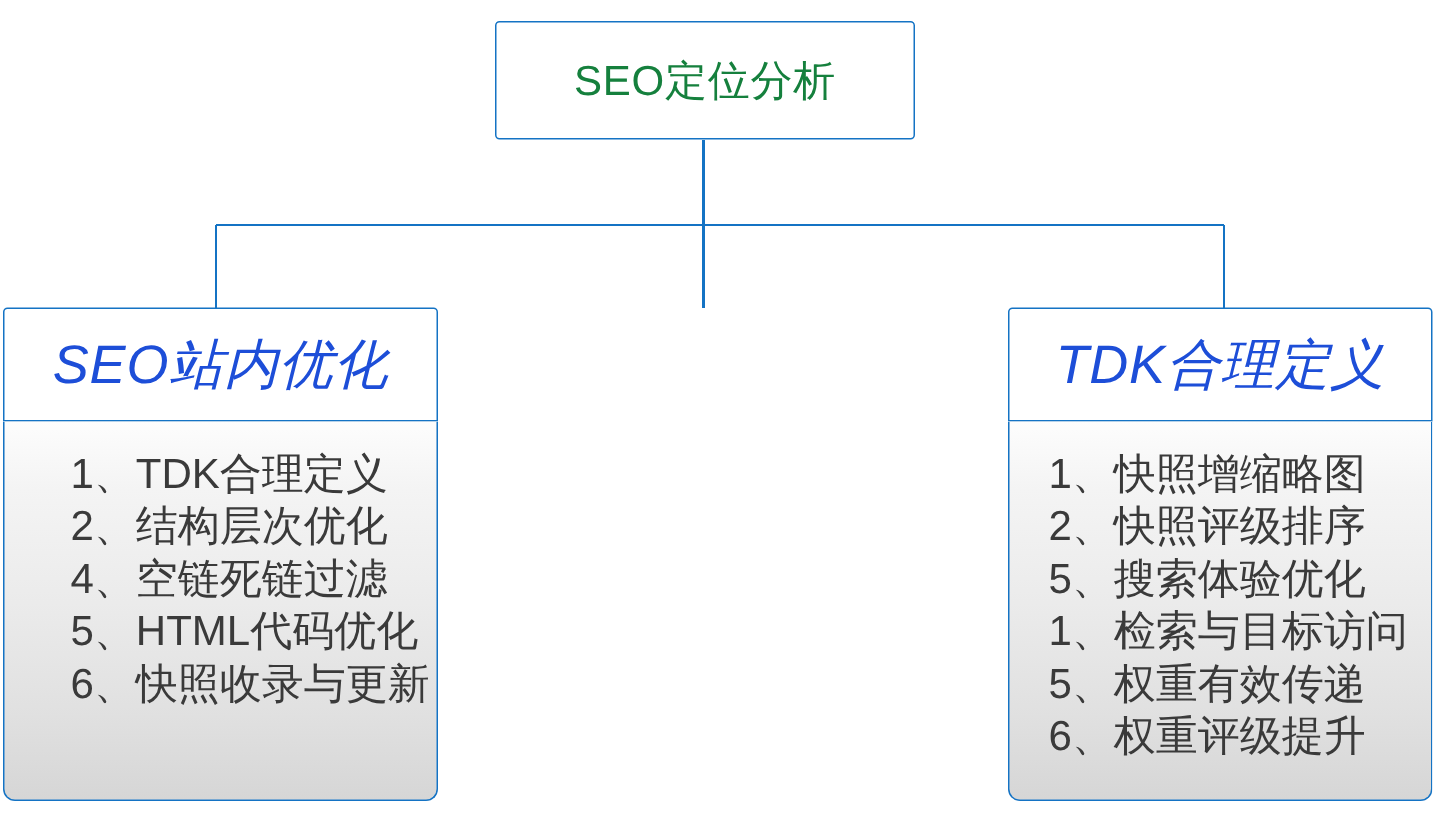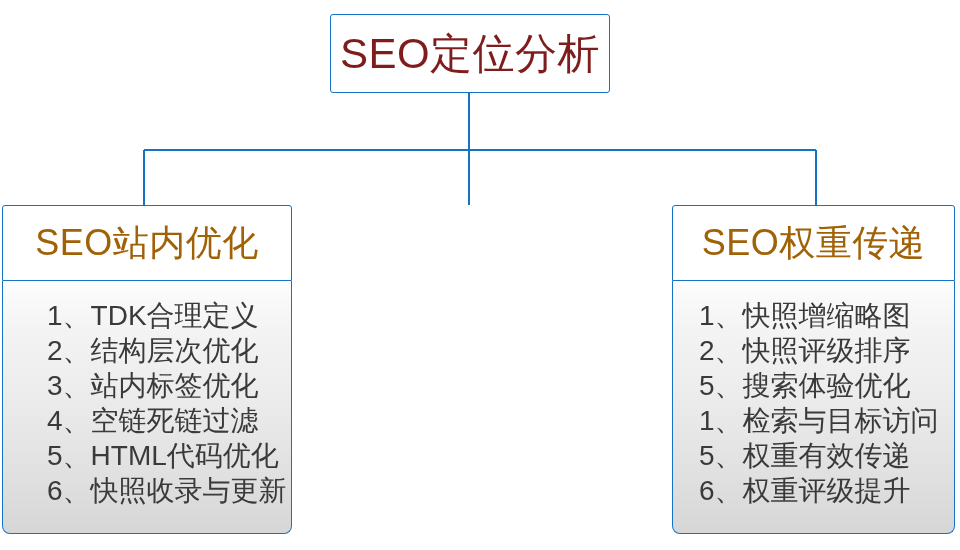--- a/index.html
+++ b/index.html
@@ -43,24 +43,24 @@
     height: 79px;
     box-sizing: border-box;
     background: #ffffff;
     border: 1.5px solid #1473c4;
     border-radius: 3px;
     display: flex;
     align-items: center;
     justify-content: center;
   }
   .root-title {
-    font-size: 42px;
+    font-size: 28px;
     line-height: 1;
     letter-spacing: 0.5px;
-    color: #7f1d1d;
+    color: #15803d;
     white-space: nowrap;
   }
 
   
   .branch {
     position: absolute;
     top: 205px;
   }
   .branch-header {
     box-sizing: border-box;
@@ -69,22 +69,23 @@
     border: 1.5px solid #1473c4;
     border-radius: 3px 3px 0 0;
     display: flex;
     align-items: center;
     justify-content: center;
   }
   .branch-title {
     font-size: 36px;
     line-height: 1;
     letter-spacing: 0.5px;
-    color: #a16207;
+    color: #1d4ed8;
     white-space: nowrap;
+    font-style: italic;
   }
   .branch-panel {
     box-sizing: border-box;
     height: 253px;
     border: 1.5px solid #1473c4;
     border-top: none;
     border-radius: 0 0 8px 8px;
     background: linear-gradient(180deg,
         #fdfdfd 0%,
         #f4f4f4 18%,
@@ -139,32 +140,31 @@
   </div>
 
   <div class="branch" id="branch-0">
     <div class="branch-header">
       <span class="branch-title">SEO站内优化</span>
     </div>
     <div class="branch-panel">
       <ul class="item-list">
         <li class="item">1、TDK合理定义</li>
         <li class="item">2、结构层次优化</li>
-        <li class="item">3、站内标签优化</li>
         <li class="item">4、空链死链过滤</li>
         <li class="item">5、HTML代码优化</li>
         <li class="item">6、快照收录与更新</li>
       </ul>
     </div>
   </div>
 
 
   <div class="branch" id="branch-2">
     <div class="branch-header">
-      <span class="branch-title">SEO权重传递</span>
+      <span class="branch-title">TDK合理定义</span>
     </div>
     <div class="branch-panel">
       <ul class="item-list">
         <li class="item">1、快照增缩略图</li>
         <li class="item">2、快照评级排序</li>
         <li class="item">5、搜索体验优化</li>
         <li class="item">1、检索与目标访问</li>
         <li class="item">5、权重有效传递</li>
         <li class="item">6、权重评级提升</li>
       </ul>

